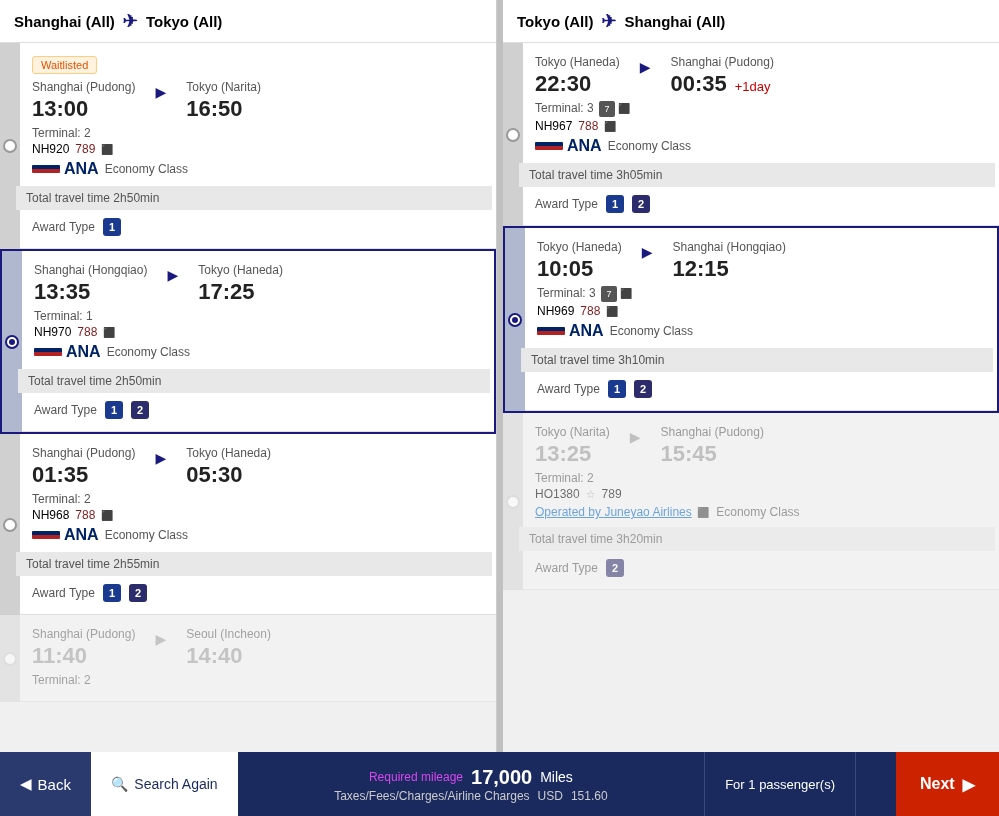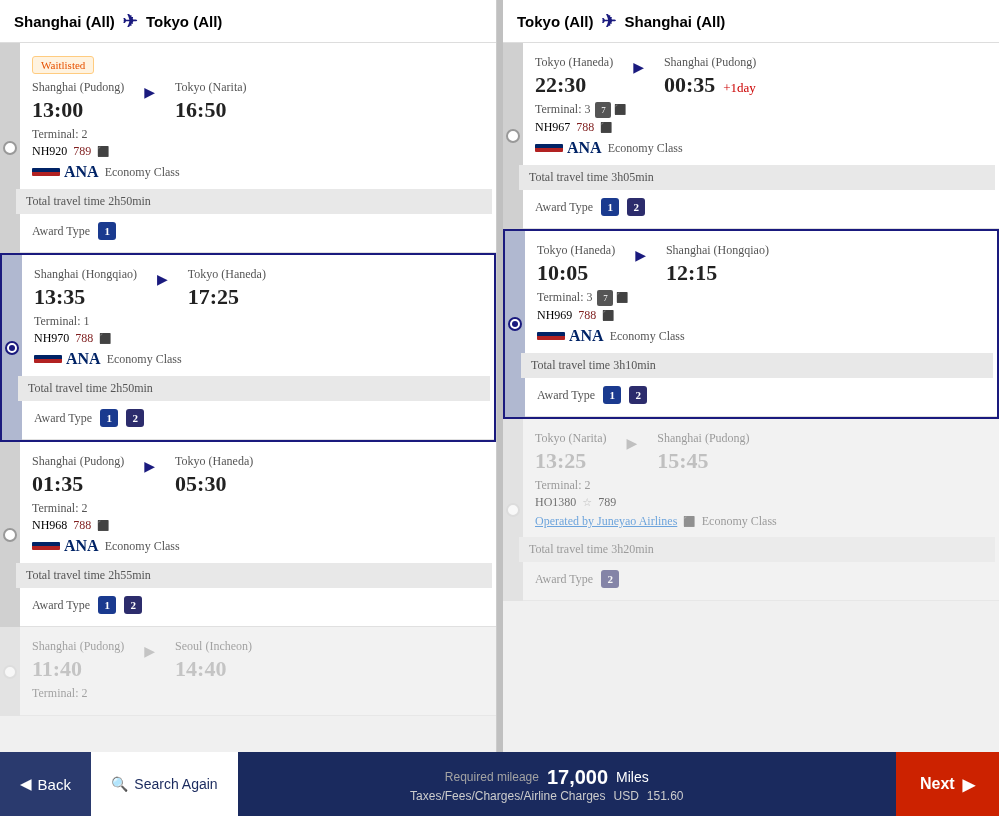--- a/index.html
+++ b/index.html
@@ -37,21 +37,20 @@
       font-size: 18px;
     }
 
     .flight-card {
       background: #fff;
       margin: 0;
       padding: 12px 20px;
       border-bottom: 1px solid #e0e0e0;
       cursor: pointer;
       position: relative;
-      font-family: Liberation Serif, serif;
     }
 
     .flight-card .waitlisted-badge {
       display: inline-block;
       background: #fff3e0;
       color: #e65100;
       font-size: 11px;
       padding: 2px 8px;
       border-radius: 3px;
       margin-bottom: 6px;
@@ -252,21 +251,21 @@
       justify-content: center;
       font-size: 13px;
     }
 
     .footer-mileage-top {
       display: flex;
       align-items: center;
       gap: 8px;
     }
 
-    .footer-mileage-label { color: #a3a3a3; font-size: 12px; }
+    .footer-mileage-label { color: #d946ef; font-size: 12px; }
     .footer-mileage-value { font-size: 20px; font-weight: bold; }
     .footer-mileage-unit { font-size: 14px; }
 
     .footer-mileage-bottom {
       font-size: 12px;
       color: #ccc;
       display: flex;
       gap: 8px;
     }
 
@@ -628,17 +627,20 @@
       <span class="footer-mileage-label">Required mileage</span>
       <span class="footer-mileage-value">17,000</span>
       <span class="footer-mileage-unit">Miles</span>
     </div>
     <div class="footer-mileage-bottom">
       <span>Taxes/Fees/Charges/Airline Charges</span>
       <span>USD</span>
       <span>151.60</span>
     </div>
   </div>
+  <div class="footer-passenger">
+    <span>For 1 passenger(s)</span>
+  </div>
   <button class="footer-next-btn">
     <span>Next</span>
     <span>▶</span>
   </button>
 </div>
 
 </body></html>

